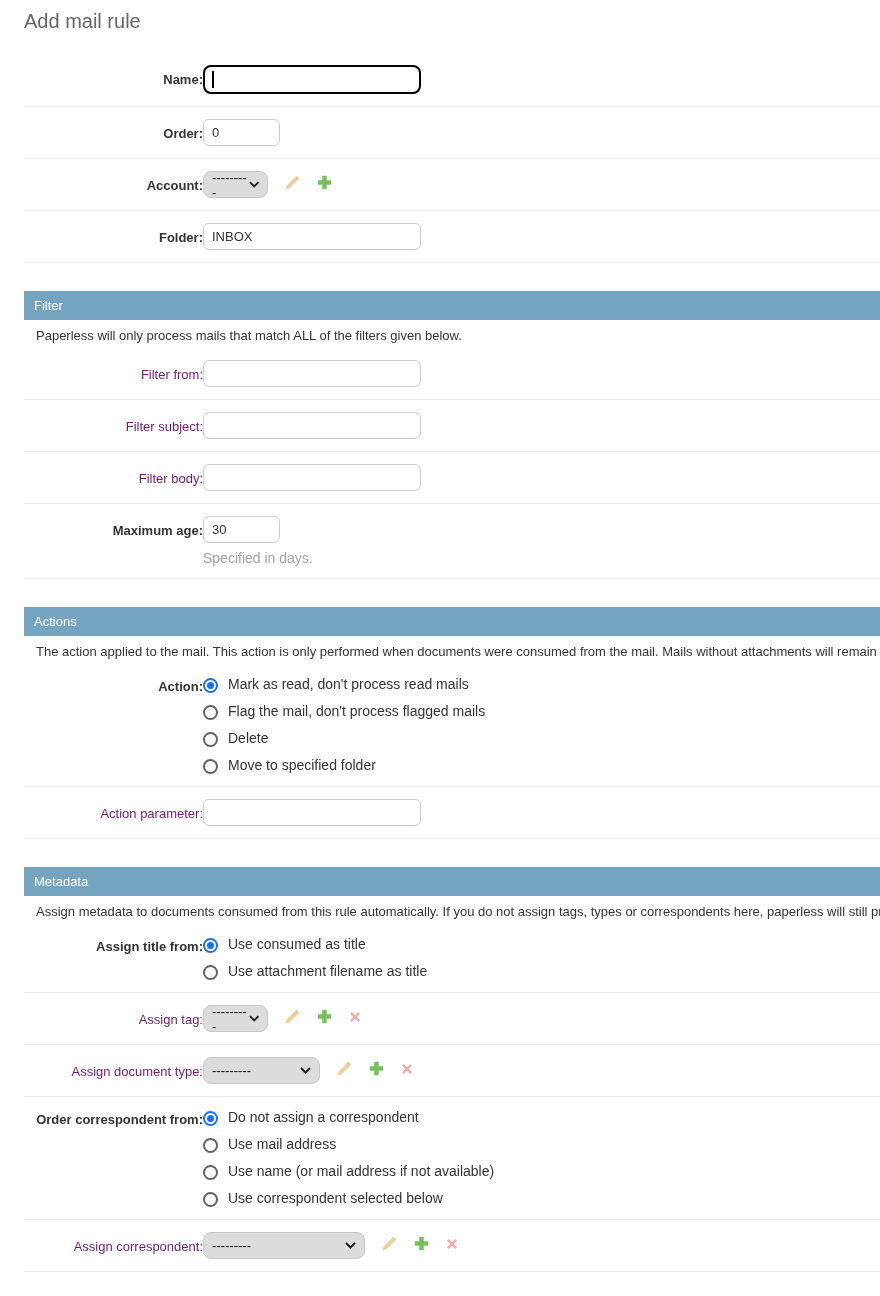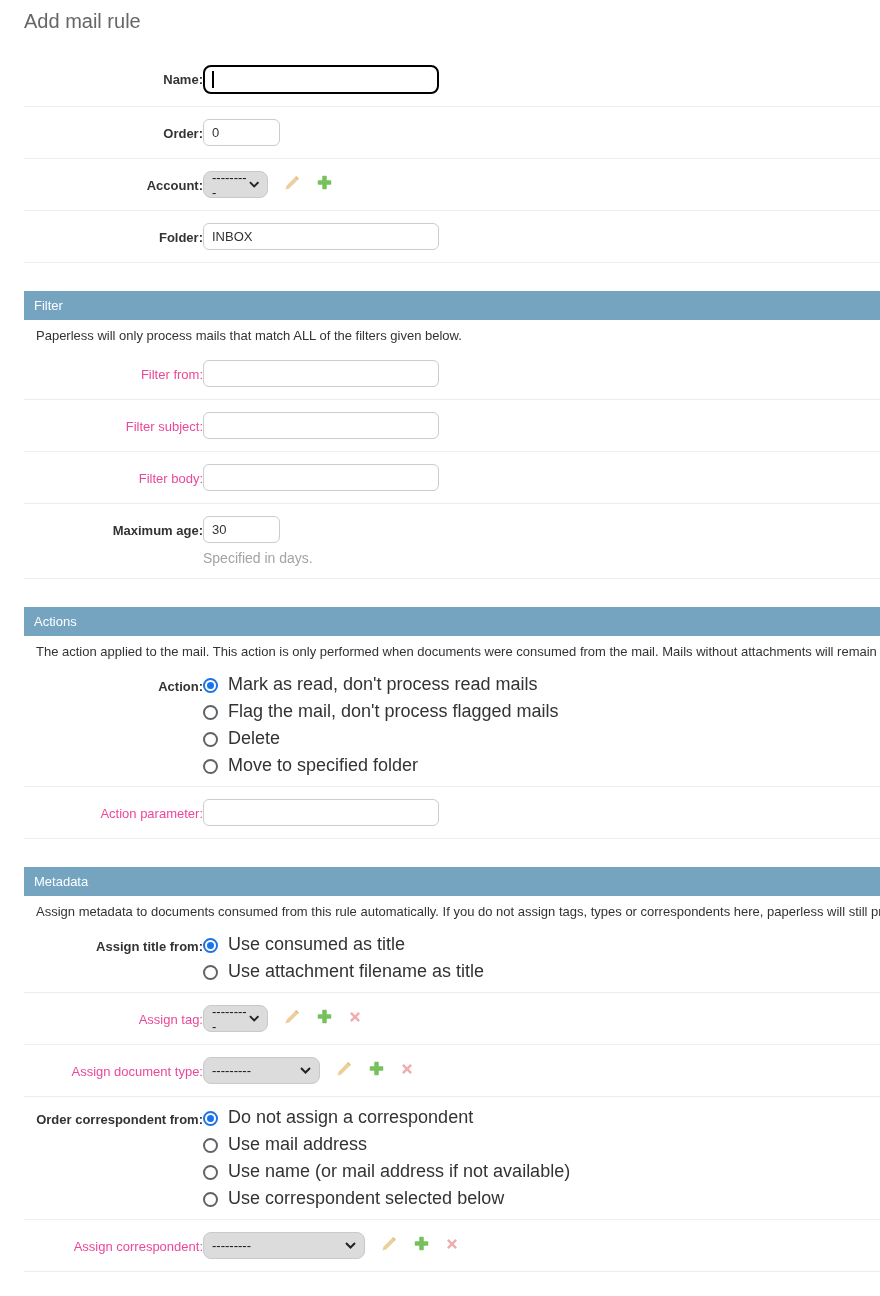--- a/index.html
+++ b/index.html
@@ -22,24 +22,24 @@
   .description {
     font-size: 13px; color: #333;
     padding: 8px 0 5px 12px;
     white-space: nowrap;
   }
 
   .form-row { display: flex; padding: 12px 8px; border-bottom: 1px solid #ededed; }
   .form-row.radio-row { padding-top: 8px; padding-bottom: 8px; }
   label.col, div.col { width: 171px; flex: 0 0 171px; font-size: 13px; padding-top: 6px; line-height: 17px; text-align: right; }
   .required { font-weight: bold; color: #333; }
-  .optional { font-weight: normal; color: #ec4899; }
+  .optional { font-weight: normal; color: #701a75; }
 
   input.txt {
-    width: 236px; height: 27px; padding: 4px 8px;
+    width: 218px; height: 27px; padding: 4px 8px;
     font-size: 13px; color: #333;
     border: 1px solid #ccc; border-radius: 6px;
     font-family: "Liberation Sans", sans-serif;
     outline: none; background: #fff;
   }
   input.num { width: 77px; }
   .focus-wrap { position: relative; display: inline-block; }
   .focus-wrap input { border: 2px solid #000; border-radius: 8px; height: 29px; }
   .caret { position: absolute; left: 9px; top: 6px; width: 1.5px; height: 17px; background: #000; }
 
@@ -48,21 +48,21 @@
     background: #dcdcdc; border: 1px solid #c9c9c9; border-radius: 8px;
     height: 27px; padding: 0 8px; font-size: 13px; color: #111;
     cursor: default; vertical-align: middle;
   }
   .w65 { width: 65px; } .w117 { width: 117px; } .w162 { width: 162px; }
 
   .icon-btn { display: inline-block; margin-left: 12px; vertical-align: middle; }
 
   .help { font-size: 14px; color: #a3a3a3; margin-top: 7px; white-space: nowrap; }
 
-  .radio-option { display: flex; align-items: center; margin: 4px 0 10px 0; font-size: 18px; color: #333; line-height: 17px; }
+  .radio-option { display: flex; align-items: center; margin: 4px 0 10px 0; font-size: 14px; color: #333; line-height: 17px; }
   .radio-group .radio-option:last-child { margin-bottom: 4px; }
   .radio {
     width: 15px; height: 15px; flex: 0 0 15px;
     border: 2px solid #5f6368; border-radius: 50%;
     display: inline-block; position: relative; margin: 1px 10px 0 0;
   }
   .radio.checked { border-color: #1a73e8; }
   .radio.checked::after {
     content: ""; position: absolute; left: 2px; top: 2px; right: 2px; bottom: 2px;
     background: #1a73e8; border-radius: 50%;

